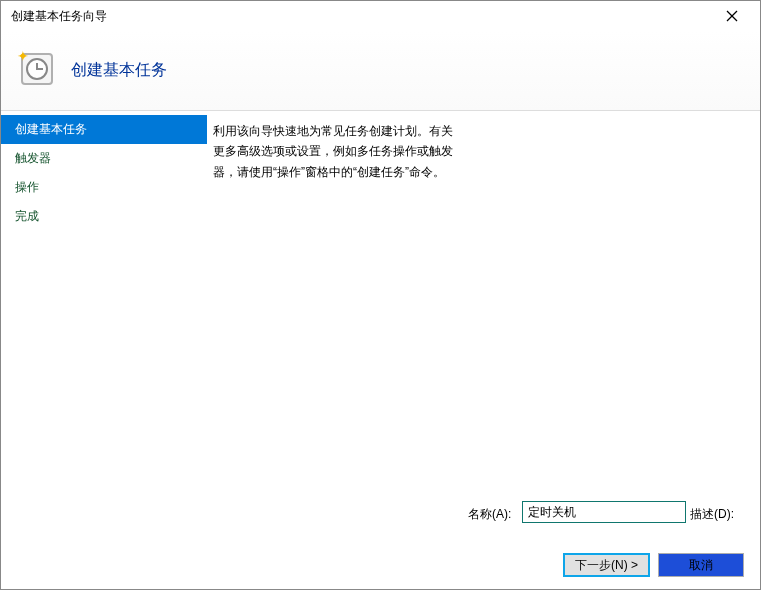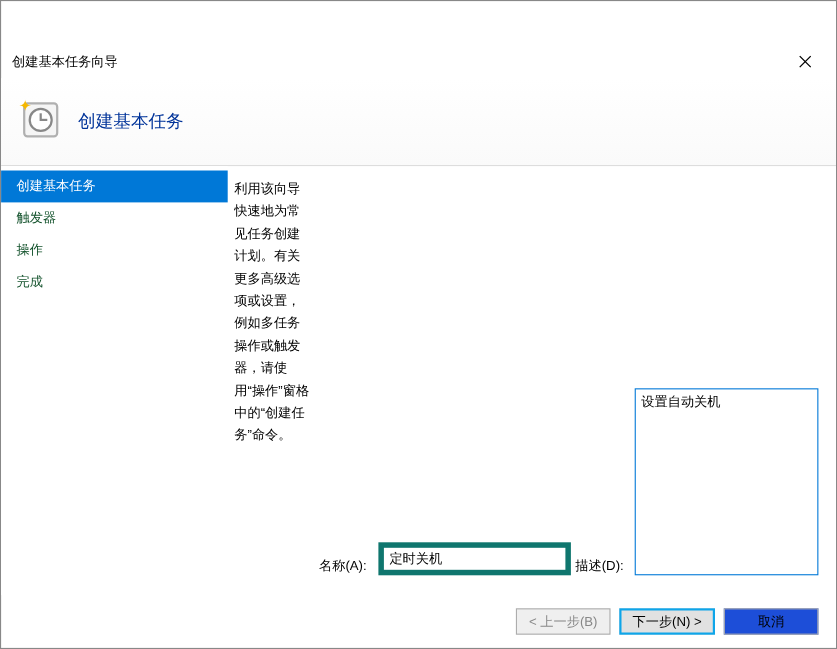--- a/index.html
+++ b/index.html
@@ -23,21 +23,20 @@
       display: flex;
       flex-direction: column;
     }
     .titlebar {
       height: 30px;
       display: flex;
       align-items: center;
       justify-content: space-between;
       padding: 0 8px;
       border-bottom: none;
-      margin-top: 40px;
     }
     .titlebar-title {
       font-size: 12px;
       color: #000;
       padding-left: 2px;
     }
     .close-btn {
       width: 40px;
       height: 28px;
       display: flex;
@@ -155,24 +154,24 @@
     }
     .form-label {
       width: 58px;
       font-size: 12px;
       color: #000;
       padding-top: 4px;
       padding-left: 4px;
     }
     .form-input {
       flex: 1;
-      border: 5px solid #0f766e;
+      border: 1px solid #0f766e;
       padding: 3px 5px;
       font-size: 12px;
-      font-family: Liberation Sans, sans-serif;
+      font-family: Liberation Mono, monospace;
       outline: none;
     }
     .form-textarea {
       flex: 1;
       border: 1px solid #0078d7;
       padding: 3px 5px;
       font-size: 12px;
       font-family: inherit;
       outline: none;
       height: 170px;
@@ -241,23 +240,21 @@
     <div class="content">
       <div class="help-text">利用该向导快速地为常见任务创建计划。有关更多高级选项或设置，例如多任务操作或触发器，请使用“操作”窗格中的“创建任务”命令。</div>
 
       <div class="form-row">
         <div class="form-label">名称(A):</div>
         <input type="text" class="form-input" value="定时关机" style="">
       </div>
 
       <div class="form-row">
         <div class="form-label">描述(D):</div>
-        <textarea class="form-textarea" style="">设置自动关机</textarea>
       </div>
     </div>
   </div>
 
   <div class="footer">
-    <button class="btn" disabled="">&lt; 上一步(B)</button>
     <button class="btn default">下一步(N) &gt;</button>
     <button class="btn">取消</button>
   </div>
 </div>
 
 </body></html>

